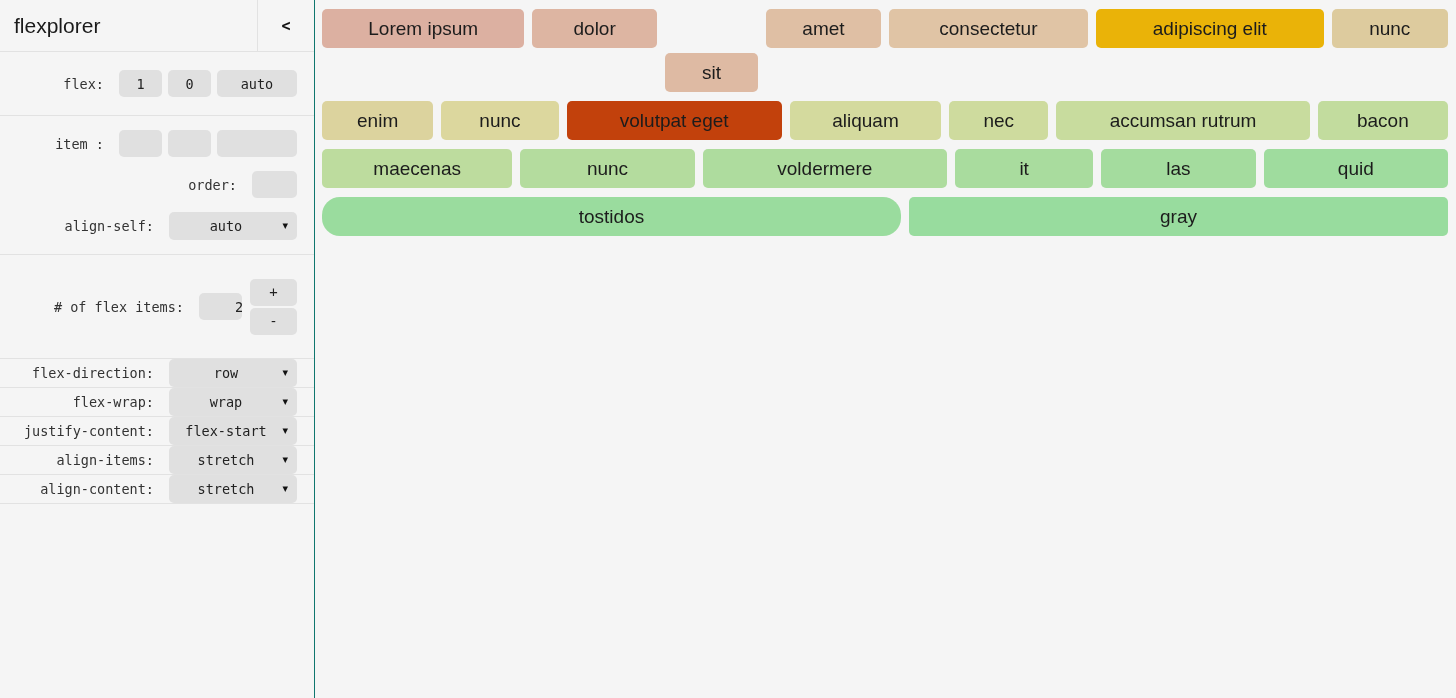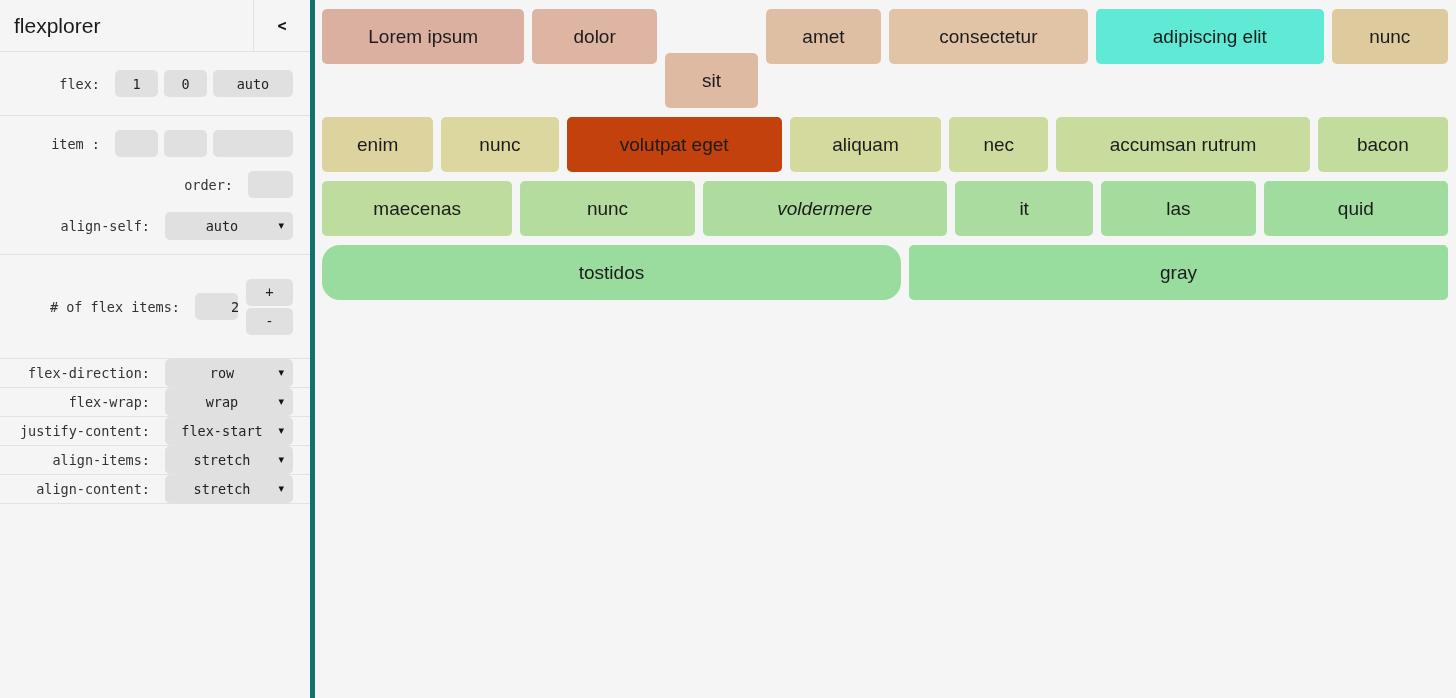--- a/index.html
+++ b/index.html
@@ -11,21 +11,21 @@
     font-family: "Liberation Sans", sans-serif;
   }
   #app { display: flex; width: 1456px; height: 698px; }
 
   
   #sidebar {
     width: 315px;
     min-width: 315px;
     height: 698px;
     background: #f5f5f5;
-    border-right: 5px solid #0f766e;
+    border-right: 1px solid #0f766e;
     display: flex;
     flex-direction: column;
     overflow: hidden;
   }
   .panel-header {
     height: 52px;
     min-height: 52px;
     display: flex;
     align-items: center;
     border-bottom: 1px solid #e2e2e2;
@@ -162,21 +162,21 @@
     flex: 1 1 auto;
     height: 698px;
     background: #f5f5f5;
     padding: 9px 0 0 7px;
     display: flex;
     flex-wrap: wrap;
     align-content: flex-start;
     overflow: hidden;
   }
   .flex-item {
-    height: 55px;
+    height: 39px;
     margin: 0 8px 9px 0;
     border-radius: 5px;
     display: flex;
     align-items: center;
     justify-content: center;
     font-family: "Liberation Sans", sans-serif;
     font-size: 19px;
     color: #1c1c1c;
     padding: 0 30px;
     white-space: nowrap;
@@ -255,32 +255,32 @@
       </div>
 
   </div>
 
   <div id="canvas">
       <div class="flex-item" style="background: rgb(220, 176, 161); width: 188px; flex-basis: 188px;">Lorem ipsum</div>
       <div class="flex-item" style="background: rgb(221, 181, 162); width: 110px; flex-basis: 110px;">dolor</div>
       <div class="flex-item" style="background: rgb(222, 186, 163); width: 79px; flex-basis: 79px; margin-top: 44px;">sit</div>
       <div class="flex-item" style="background: rgb(223, 191, 164); width: 100px; flex-basis: 100px;">amet</div>
       <div class="flex-item" style="background: rgb(224, 196, 165); width: 185px; flex-basis: 185px;">consectetur</div>
-      <div class="flex-item" style="background: #5eead4; width: 213px; flex-basis: 213px;">adipiscing elit</div>
+      <div class="flex-item" style="background: #eab308; width: 213px; flex-basis: 213px;">adipiscing elit</div>
       <div class="flex-item" style="background: rgb(221, 203, 158); width: 102px; flex-basis: 102px;">nunc</div>
       <div class="flex-item" style="background: rgb(220, 211, 158); width: 102px; flex-basis: 102px;">enim</div>
       <div class="flex-item" style="background: rgb(220, 215, 158); width: 108px; flex-basis: 108px;">nunc</div>
       <div class="flex-item" style="background: #c2410c; width: 206px; flex-basis: 206px;">volutpat eget</div>
       <div class="flex-item" style="background: rgb(212, 218, 158); width: 142px; flex-basis: 142px;">aliquam</div>
       <div class="flex-item" style="background: rgb(206, 219, 158); width: 90px; flex-basis: 90px;">nec</div>
       <div class="flex-item" style="background: rgb(200, 220, 158); width: 244px; flex-basis: 244px;">accumsan rutrum</div>
       <div class="flex-item" style="background: rgb(194, 220, 158); width: 121px; flex-basis: 121px;">bacon</div>
       <div class="flex-item" style="background: rgb(189, 220, 158); width: 164px; flex-basis: 164px;">maecenas</div>
       <div class="flex-item" style="background: rgb(180, 220, 158); width: 148px; flex-basis: 148px;">nunc</div>
-      <div class="flex-item" style="background: rgb(174, 220, 158); width: 218px; flex-basis: 218px; font-style: italic;">voldermere</div>
+      <div class="flex-item" style="background: rgb(174, 220, 158); width: 218px; flex-basis: 218px;">voldermere</div>
       <div class="flex-item" style="background: rgb(169, 220, 158); width: 112px; flex-basis: 112px;">it</div>
       <div class="flex-item" style="background: rgb(164, 220, 158); width: 128px; flex-basis: 128px;">las</div>
       <div class="flex-item" style="background: rgb(159, 220, 158); width: 158px; flex-basis: 158px;">quid</div>
       <div class="flex-item" style="background: rgb(154, 220, 158); width: 198px; flex-basis: 198px; border-radius: 18px;">tostidos</div>
       <div class="flex-item" style="background: rgb(152, 220, 158); width: 158px; flex-basis: 158px;">gray</div>
     </div>
 
 </div>
 
 </body></html>

